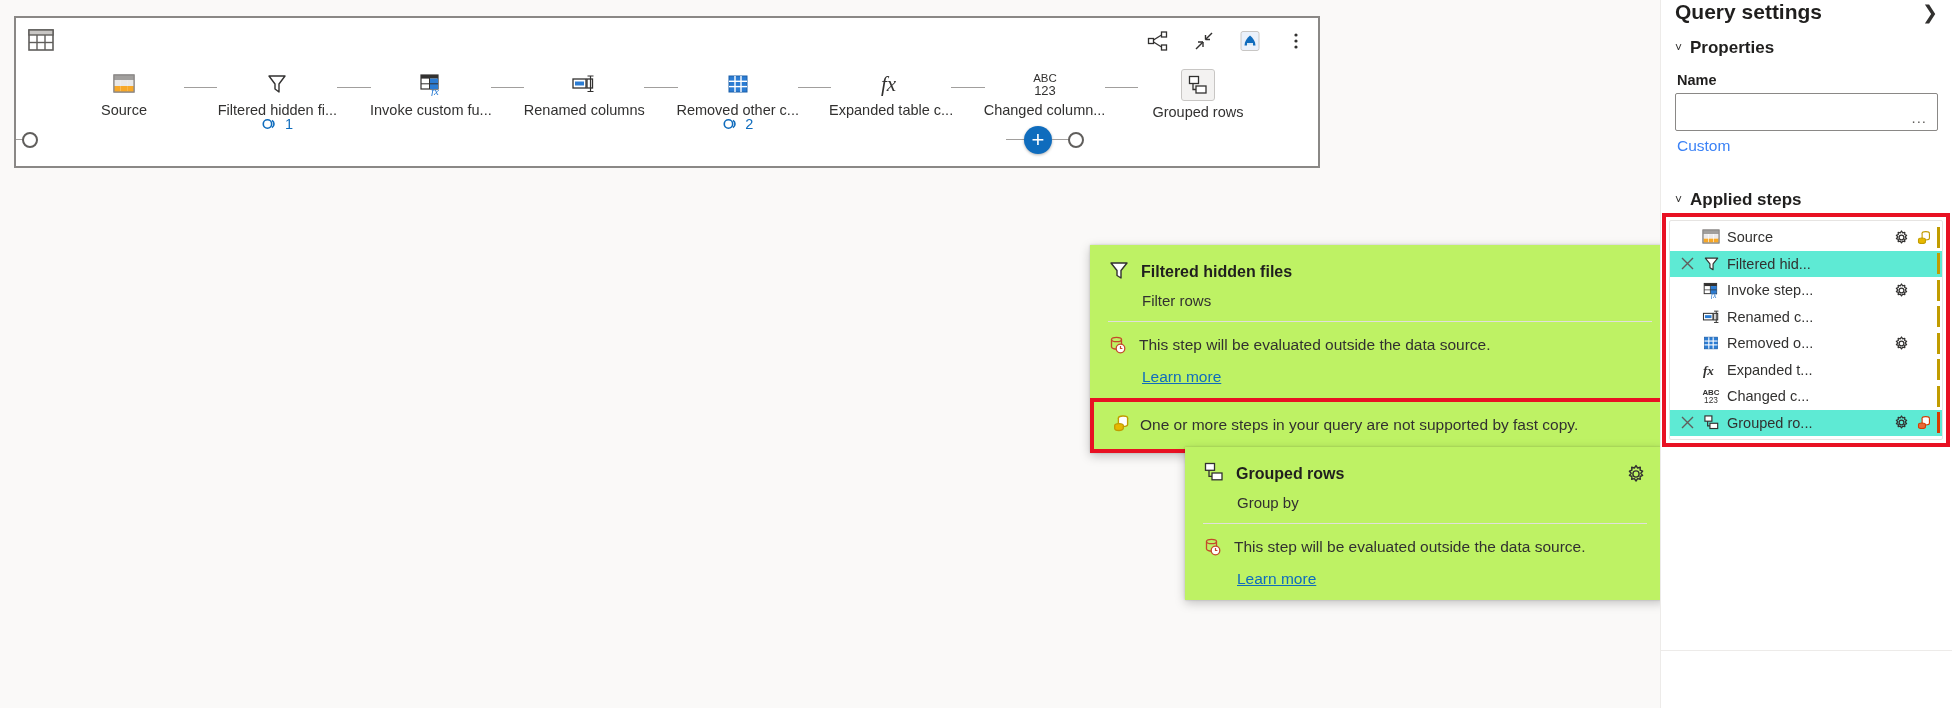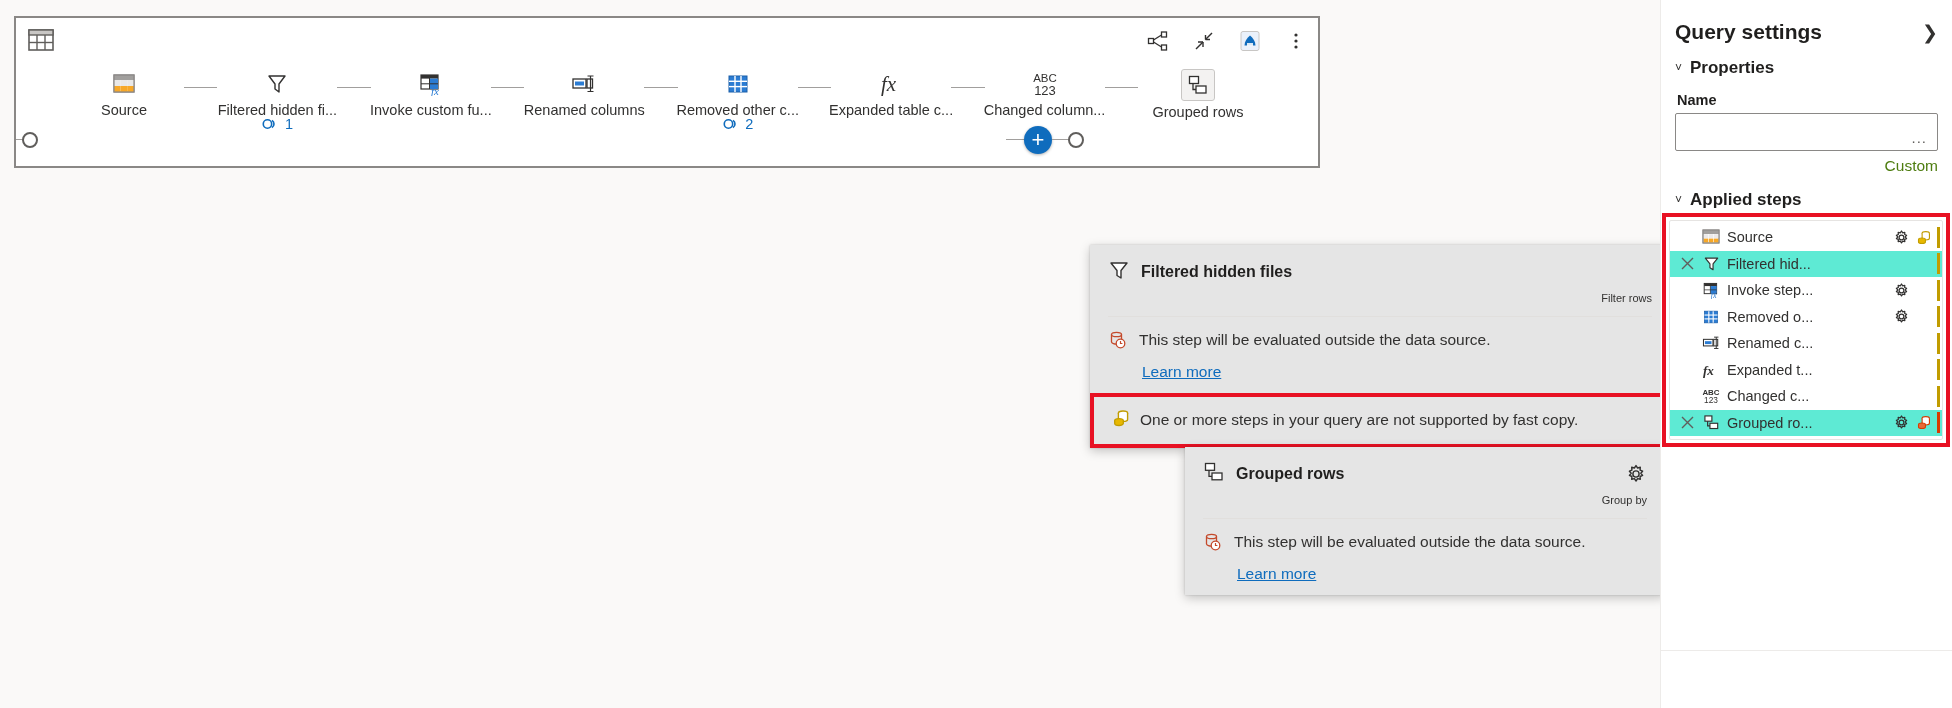--- a/index.html
+++ b/index.html
@@ -70,30 +70,30 @@
     position:absolute;left:1008px;top:56px;width:28px;height:28px;border-radius:50%;
     background:#0f6cbd;color:#fff;display:flex;align-items:center;justify-content:center;
     font-size:22px;line-height:1;cursor:pointer;box-shadow:0 1px 3px rgba(0,0,0,.3);
     font-weight:300;
   }
   #add-stub{position:absolute;left:990px;top:69px;width:20px;height:1px;background:#a19f9d;}
   #right-stub{position:absolute;left:1036px;top:69px;width:20px;height:1px;background:#a19f9d;}
 
   
   .tip-card{
-    position:absolute;background:#e5e5e5;
+    position:absolute;background:#bef264;
     box-shadow:0 3px 10px rgba(0,0,0,.22), 0 0 2px rgba(0,0,0,.18);
     box-sizing:border-box;
   }
   #tip-card-filtered{ left:1090px; top:245px; width:580px; }
   #tip-card-grouped{  left:1185px; top:447px; width:480px; }
   .tip-head{padding:14px 18px 12px 18px;position:relative;}
   .tip-title-row{display:flex;align-items:center;gap:11px;}
   .tip-title{font-size:16px;font-weight:bold;color:#201f1e;}
-  .tip-sub{font-size:11px;color:#323130;margin-top:7px;margin-left:18px;text-align:right;}
+  .tip-sub{font-size:15px;color:#323130;margin-top:7px;margin-left:34px;}
   .tip-gear{position:absolute;right:18px;top:16px;cursor:pointer;}
   .tip-sep{height:1px;background:#e1dfdd;margin:0 18px;}
   .tip-body{padding:13px 18px 12px 18px;}
   .tip-msg-row{display:flex;align-items:flex-start;gap:11px;}
   .tip-msg{font-size:15.5px;color:#323130;line-height:20px;}
   .tip-link{
     display:inline-block;margin-left:34px;margin-top:9px;
     font-size:15.5px;color:#0f6cbd;text-decoration:underline;cursor:pointer;
   }
   .tip-warn-row{
@@ -103,38 +103,38 @@
     box-sizing:border-box;
   }
   .tip-warn-text{font-size:15.5px;color:#323130;white-space:nowrap;}
 
   
   #query-settings-panel{
     position:absolute;right:0;top:0;width:292px;height:708px;
     background:#ffffff;border-left:1px solid #edebe9;
     box-sizing:border-box;
   }
-  #qs-header{display:flex;align-items:center;justify-content:space-between;padding:20px 14px 4px 14px;}
+  #qs-header{display:flex;align-items:center;justify-content:space-between;padding:0 14px 4px 14px;}
   #qs-title{font-size:21px;font-weight:bold;color:#201f1e;}
   #qs-collapse{font-size:19px;color:#323130;cursor:pointer;line-height:1;}
   .section-head{
     display:flex;align-items:center;gap:8px;padding:10px 14px 4px 14px;cursor:pointer;
   }
   .chev{font-size:12px;color:#323130;}
   .section-title{font-size:17px;font-weight:bold;color:#201f1e;}
   .field-label{font-size:14.5px;font-weight:bold;color:#201f1e;padding:10px 14px 5px 16px;}
   #name-input{
     margin:0 14px;height:38px;border:1px solid #8a8886;border-radius:2px;
     background:#fff;display:flex;align-items:flex-end;justify-content:flex-end;
     padding:0 10px 4px 0;box-sizing:border-box;cursor:text;
   }
   #name-input-ellipsis{font-size:15px;color:#605e5c;letter-spacing:1px;}
   #entity-type-row{display:flex;align-items:center;gap:7px;padding:18px 14px 0 16px;}
   #entity-type-label{font-size:14.5px;font-weight:bold;color:#201f1e;}
-  #entity-type-value{font-size:15.5px;color:#4d7c0f;padding:6px 14px 0 16px;text-align:right;}
+  #entity-type-value{font-size:15.5px;color:#3b82f6;padding:6px 14px 0 16px;}
   
   #applied-steps-box{
     position:absolute;left:1px;top:213px;width:288px;
     border:4px solid #e81123;box-sizing:border-box;padding:3px;
     background:#fff;
   }
   #applied-steps-list{
     border:1px solid #e6e4e2;border-radius:2px;background:#fff;
     padding:3px 0;box-sizing:border-box;
   }
@@ -509,20 +509,36 @@
             <path d="M11 2.6 L12.6 5 L15.3 4.3 L15.1 7.1 L17.6 8.2 L15.8 10.3 L17.6 12.4 L15.1 13.5 L15.3 16.3 L12.6 15.6 L11 18 L9.4 15.6 L6.7 16.3 L6.9 13.5 L4.4 12.4 L6.2 10.3 L4.4 8.2 L6.9 7.1 L6.7 4.3 L9.4 5 Z" fill="none" stroke="#323130" stroke-width="1.6" stroke-linejoin="round"></path>
           </svg>
         </span>
         <span class="si-db"></span>
         <span class="si-bar" style="background:#c19c00"></span>
       </div>
 
       <div class="step-item">
         <span class="spacer"></span>
         <span class="si-icon">
+          <svg width="19" height="18" viewBox="0 0 26 24">
+            <rect x="2" y="7" width="13" height="9" fill="#fff" stroke="#323130" stroke-width="1.4"></rect>
+            <rect x="4" y="9.5" width="9" height="4" fill="#2b7cd3"></rect>
+            <rect x="16" y="7" width="5.5" height="9" fill="#fff" stroke="#323130" stroke-width="1.4"></rect>
+            <path d="M16.5 4 L22.5 4 M19.5 4 L19.5 19.5 M16.5 19.5 L22.5 19.5" stroke="#323130" stroke-width="1.3" fill="none"></path>
+          </svg>
+        </span>
+        <span class="si-name">Renamed c...</span>
+        <span class="si-gear"></span>
+        <span class="si-db"></span>
+        <span class="si-bar" style="background:#c19c00"></span>
+      </div>
+
+      <div class="step-item">
+        <span class="spacer"></span>
+        <span class="si-icon">
           <svg width="18" height="16" viewBox="0 0 24 22">
             <rect x="3" y="3" width="18" height="16" fill="#2b7cd3" stroke="#1b5ea8" stroke-width="1"></rect>
             <line x1="9" y1="3" x2="9" y2="19" stroke="#fff" stroke-width="1.5"></line>
             <line x1="15" y1="3" x2="15" y2="19" stroke="#fff" stroke-width="1.5"></line>
             <line x1="3" y1="8.3" x2="21" y2="8.3" stroke="#fff" stroke-width="1.5"></line>
             <line x1="3" y1="13.6" x2="21" y2="13.6" stroke="#fff" stroke-width="1.5"></line>
           </svg>
         </span>
         <span class="si-name">Removed o...</span>
         <span class="si-gear">
@@ -531,36 +547,20 @@
             <path d="M11 2.6 L12.6 5 L15.3 4.3 L15.1 7.1 L17.6 8.2 L15.8 10.3 L17.6 12.4 L15.1 13.5 L15.3 16.3 L12.6 15.6 L11 18 L9.4 15.6 L6.7 16.3 L6.9 13.5 L4.4 12.4 L6.2 10.3 L4.4 8.2 L6.9 7.1 L6.7 4.3 L9.4 5 Z" fill="none" stroke="#323130" stroke-width="1.6" stroke-linejoin="round"></path>
           </svg>
         </span>
         <span class="si-db"></span>
         <span class="si-bar" style="background:#c19c00"></span>
       </div>
 
       <div class="step-item">
         <span class="spacer"></span>
         <span class="si-icon">
-          <svg width="19" height="18" viewBox="0 0 26 24">
-            <rect x="2" y="7" width="13" height="9" fill="#fff" stroke="#323130" stroke-width="1.4"></rect>
-            <rect x="4" y="9.5" width="9" height="4" fill="#2b7cd3"></rect>
-            <rect x="16" y="7" width="5.5" height="9" fill="#fff" stroke="#323130" stroke-width="1.4"></rect>
-            <path d="M16.5 4 L22.5 4 M19.5 4 L19.5 19.5 M16.5 19.5 L22.5 19.5" stroke="#323130" stroke-width="1.3" fill="none"></path>
-          </svg>
-        </span>
-        <span class="si-name">Renamed c...</span>
-        <span class="si-gear"></span>
-        <span class="si-db"></span>
-        <span class="si-bar" style="background:#c19c00"></span>
-      </div>
-
-      <div class="step-item">
-        <span class="spacer"></span>
-        <span class="si-icon">
           <svg width="22" height="19" viewBox="0 0 30 26">
             <text x="4" y="20" font-family="'Liberation Serif',serif" font-style="italic" font-weight="bold" font-size="18" fill="#323130">fx</text>
           </svg>
         </span>
         <span class="si-name">Expanded t...</span>
         <span class="si-gear"></span>
         <span class="si-db"></span>
         <span class="si-bar" style="background:#c19c00"></span>
       </div>
 

